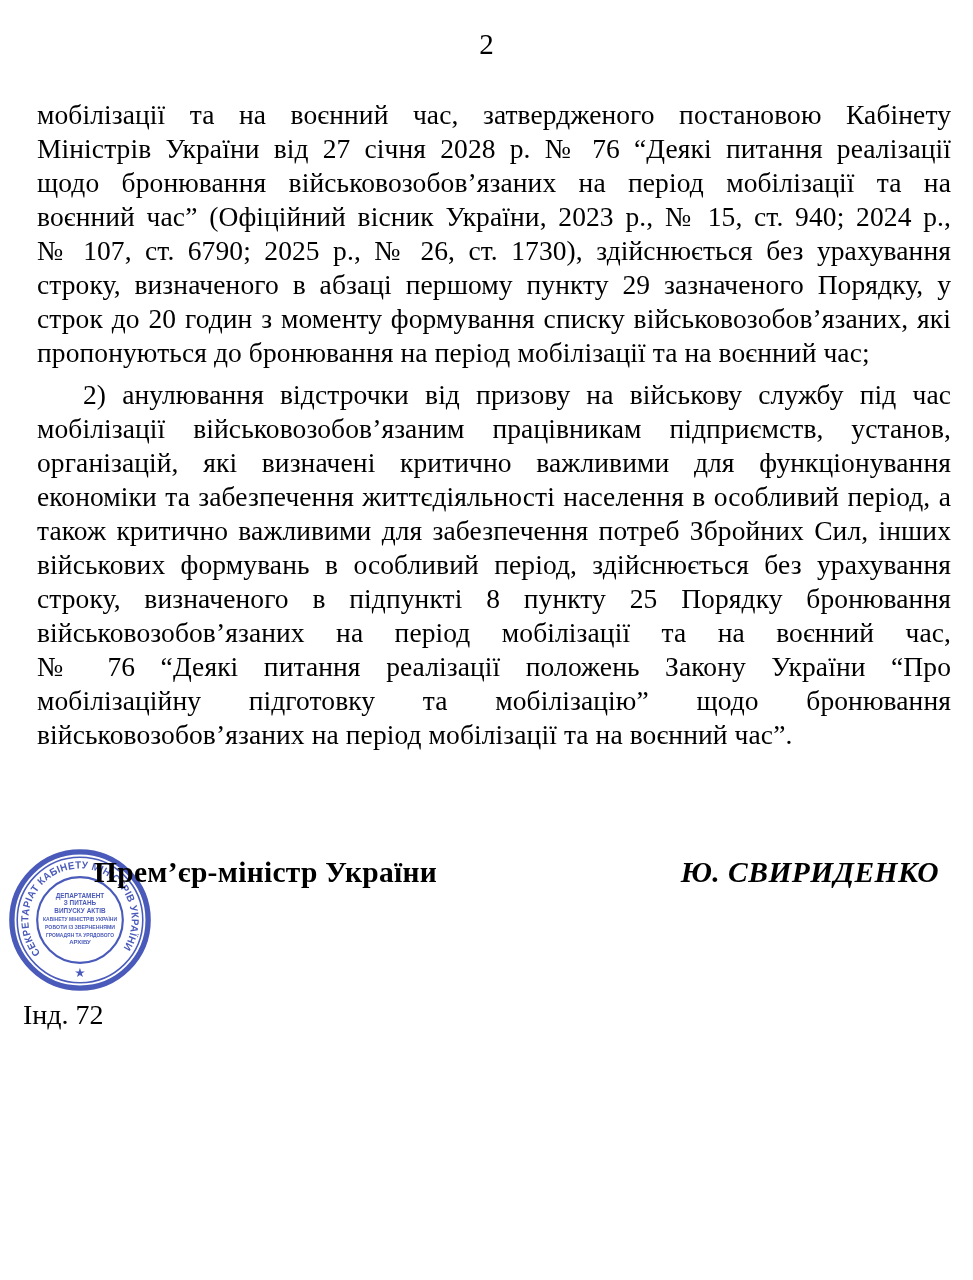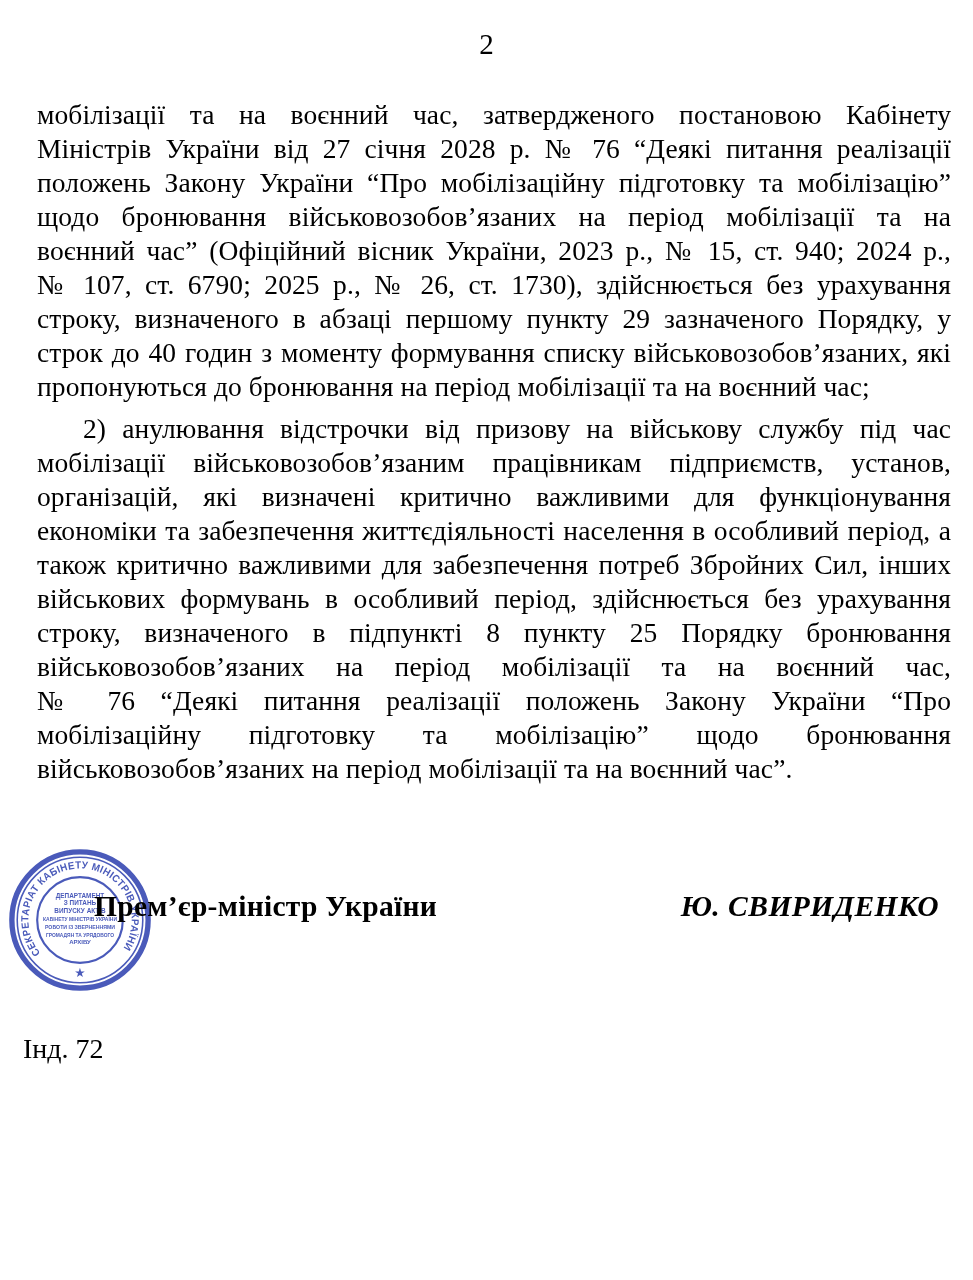--- a/index.html
+++ b/index.html
@@ -72,26 +72,25 @@
 <body>
 
 <div class="page">
 
   <div class="page-number">2</div>
 
   <div class="content">
       <div class="paragraph">
         <div class="line">мобілізації та на воєнний час, затвердженого постановою Кабінету</div>
         <div class="line">Міністрів України від 27 січня 2028 р. № 76 “Деякі питання реалізації</div>
-        <div class="line">положень Закону України “Про мобілізаційну підготовку та мобілізацію”</div>
         <div class="line">щодо бронювання військовозобов’язаних на період мобілізації та на</div>
         <div class="line">воєнний час” (Офіційний вісник України, 2023 р., № 15, ст. 940; 2024 р.,</div>
         <div class="line">№ 107, ст. 6790; 2025 р., № 26, ст. 1730), здійснюється без урахування</div>
         <div class="line">строку, визначеного в абзаці першому пункту 29 зазначеного Порядку, у</div>
-        <div class="line">строк до 40 годин з моменту формування списку військовозобов’язаних, які</div>
+        <div class="line">строк до 20 годин з моменту формування списку військовозобов’язаних, які</div>
         <div class="line last">пропонуються до бронювання на період мобілізації та на воєнний час;</div>
       </div>
       <div class="paragraph">
         <div class="line indent">2) анулювання відстрочки від призову на військову службу під час</div>
         <div class="line">мобілізації військовозобов’язаним працівникам підприємств, установ,</div>
         <div class="line">організацій, які визначені критично важливими для функціонування</div>
         <div class="line">економіки та забезпечення життєдіяльності населення в особливий період, а</div>
         <div class="line">також критично важливими для забезпечення потреб Збройних Сил, інших</div>
         <div class="line">військових формувань в особливий період, здійснюється без урахування</div>
         <div class="line">строку, визначеного в підпункті 8 пункту 25 Порядку бронювання</div>

